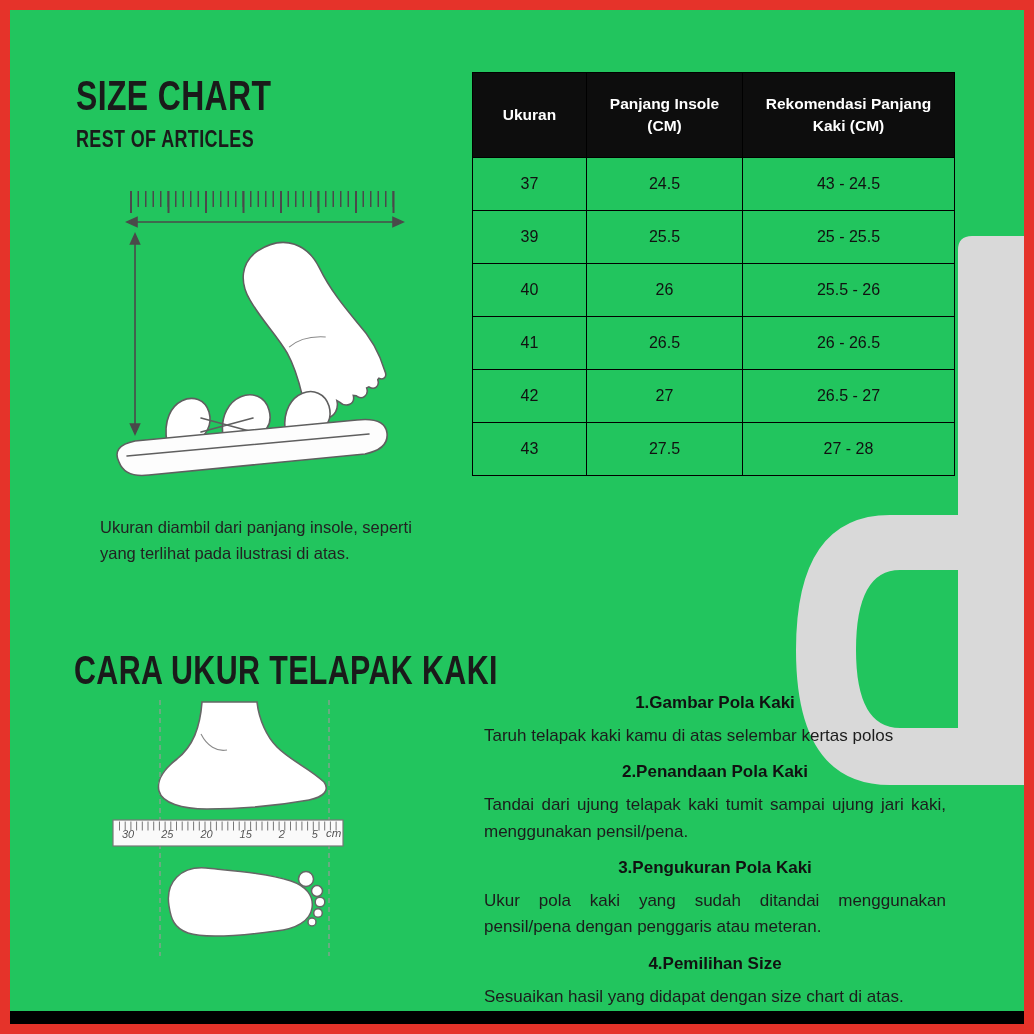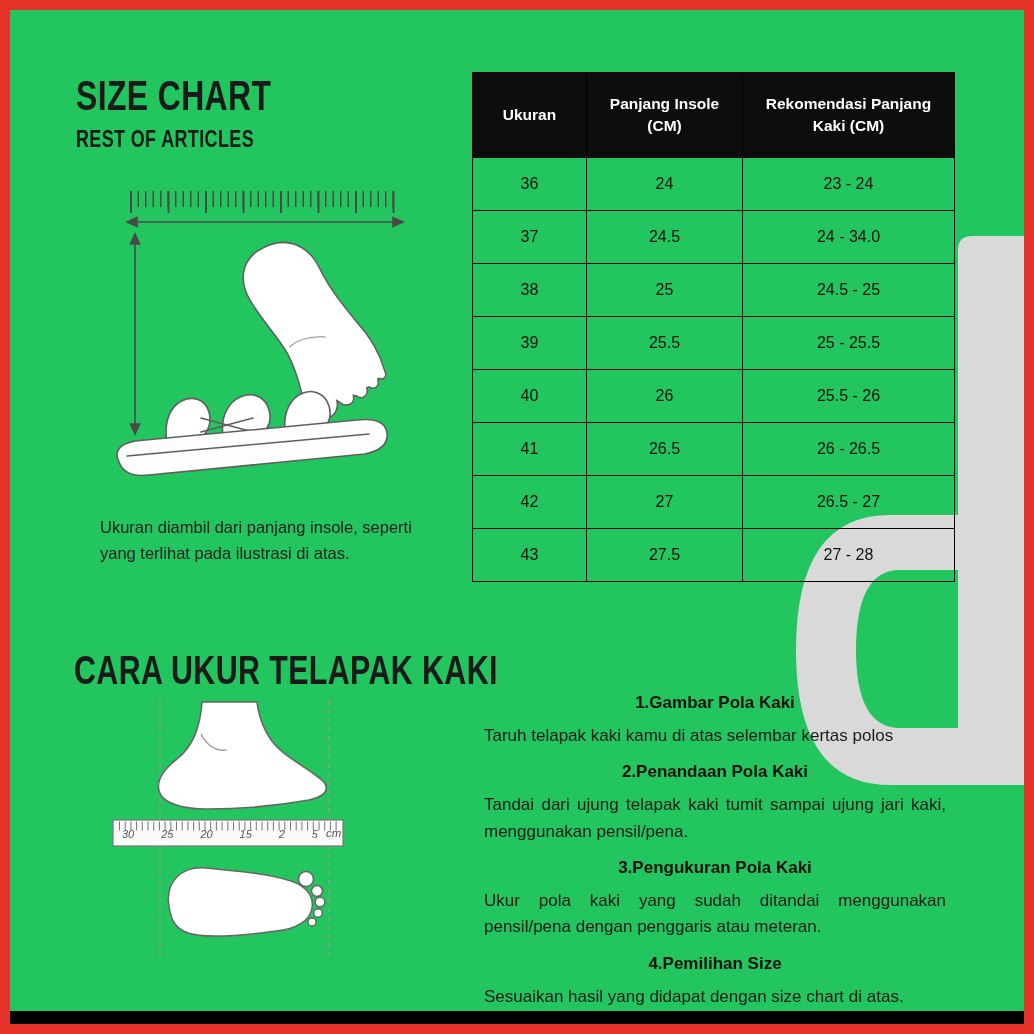--- a/index.html
+++ b/index.html
@@ -124,37 +124,27 @@
       </colgroup>
     <thead>
       <tr>
         <th>Ukuran</th>
         <th>Panjang Insole (CM)</th>
         <th>Rekomendasi Panjang Kaki (CM)</th>
       </tr>
     </thead>
     <tbody>
 
-        <tr>
-          <td>36</td>
-          <td>24</td>
-          <td>23 - 24</td>
-        </tr>
 
         <tr>
           <td>37</td>
           <td>24.5</td>
-          <td>24 - 34.0</td>
-        </tr>
-
-        <tr>
-          <td>38</td>
-          <td>25</td>
-          <td>24.5 - 25</td>
-        </tr>
+          <td>43 - 24.5</td>
+        </tr>
+
 
         <tr>
           <td>39</td>
           <td>25.5</td>
           <td>25 - 25.5</td>
         </tr>
 
         <tr>
           <td>40</td>
           <td>26</td>

